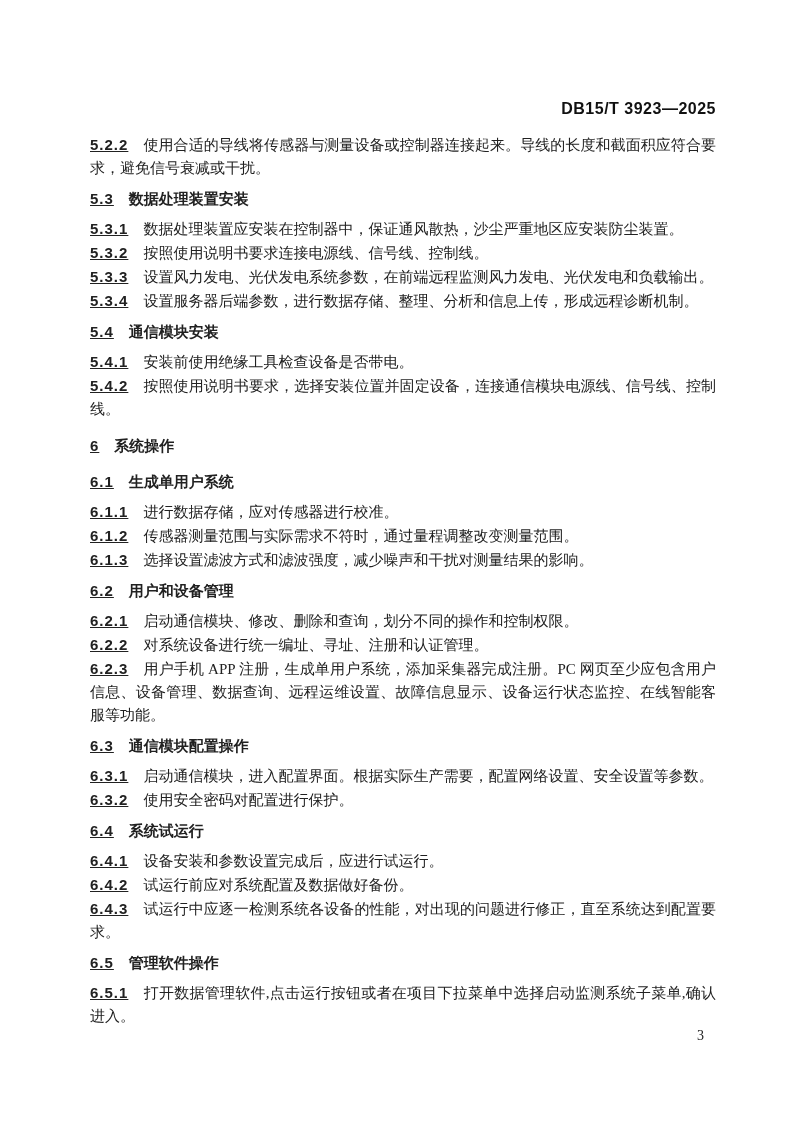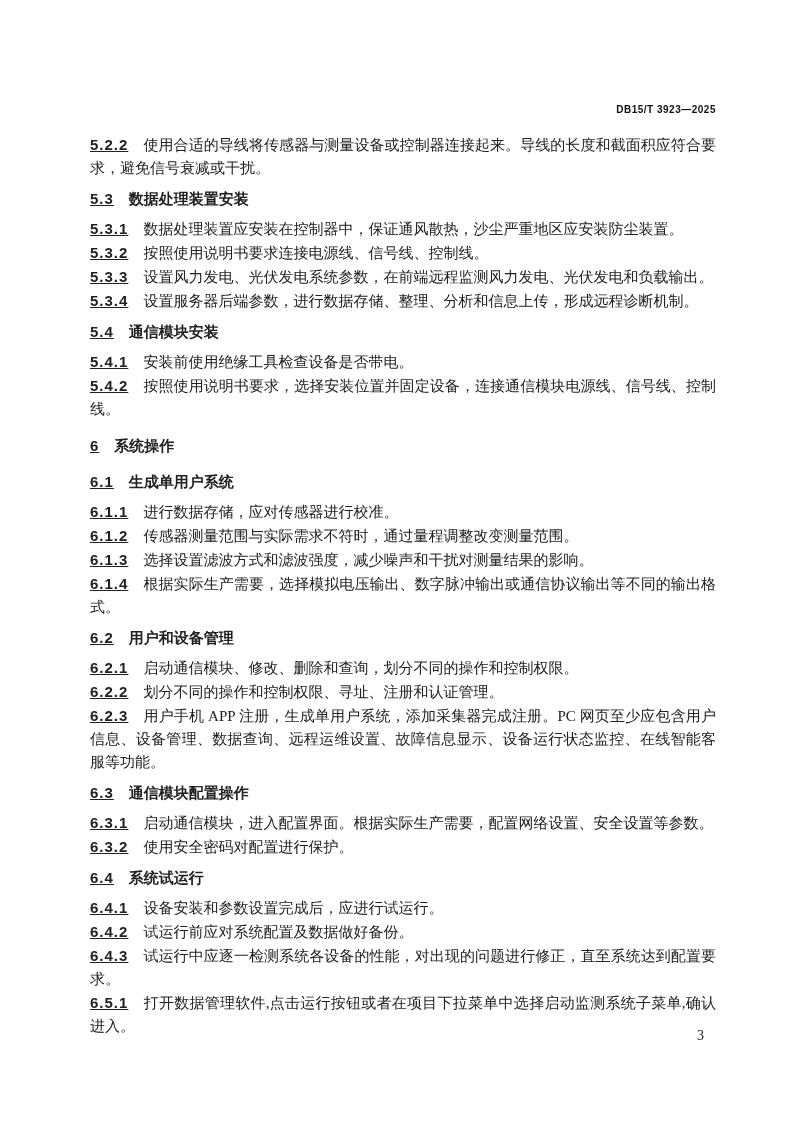--- a/index.html
+++ b/index.html
@@ -13,21 +13,21 @@
     color: #212121;
     font-size: 15px;
     padding: 100px 78px 0 90px;
     position: relative;
     overflow: hidden;
   }
   .header { text-align: right; height: 18px; }
   .doc-code {
     font-family: "Liberation Sans", "DejaVu Sans", sans-serif;
     font-weight: bold;
-    font-size: 10px;
+    font-size: 16px;
     color: #111111;
     letter-spacing: 0.5px;
     text-align: center;
   }
   .content { margin-top: 15px; }
   .content p {
     line-height: 23px;
     text-align: justify;
   }
   .content p.clause { margin: 0; }
@@ -74,30 +74,30 @@
       <p class="clause"><span class="num">5.3.3</span><span class="txt">设置风力发电、光伏发电系统参数，在前端远程监测风力发电、光伏发电和负载输出。</span></p>
       <p class="clause"><span class="num">5.3.4</span><span class="txt">设置服务器后端参数，进行数据存储、整理、分析和信息上传，形成远程诊断机制。</span></p>
       <p class="heading"><span class="num">5.4</span><span class="txt">通信模块安装</span></p>
       <p class="clause"><span class="num">5.4.1</span><span class="txt">安装前使用绝缘工具检查设备是否带电。</span></p>
       <p class="clause"><span class="num">5.4.2</span><span class="txt">按照使用说明书要求，选择安装位置并固定设备，连接通信模块电源线、信号线、控制线。</span></p>
       <p class="chapter"><span class="num">6</span><span class="txt">系统操作</span></p>
       <p class="heading"><span class="num">6.1</span><span class="txt">生成单用户系统</span></p>
       <p class="clause"><span class="num">6.1.1</span><span class="txt">进行数据存储，应对传感器进行校准。</span></p>
       <p class="clause"><span class="num">6.1.2</span><span class="txt">传感器测量范围与实际需求不符时，通过量程调整改变测量范围。</span></p>
       <p class="clause"><span class="num">6.1.3</span><span class="txt">选择设置滤波方式和滤波强度，减少噪声和干扰对测量结果的影响。</span></p>
-      <p class="clause"><span class="num">6.1.4</span><span class="txt">根据实际生产需要，选择模拟电压输出、数字脉冲输出或通信协议输出等不同的输出格式。</span></p>
       <p class="heading"><span class="num">6.2</span><span class="txt">用户和设备管理</span></p>
       <p class="clause"><span class="num">6.2.1</span><span class="txt">启动通信模块、修改、删除和查询，划分不同的操作和控制权限。</span></p>
-      <p class="clause"><span class="num">6.2.2</span><span class="txt">划分不同的操作和控制权限、寻址、注册和认证管理。</span></p>
+      <p class="clause"><span class="num">6.2.2</span><span class="txt">对系统设备进行统一编址、寻址、注册和认证管理。</span></p>
       <p class="clause"><span class="num">6.2.3</span><span class="txt">用户手机 APP 注册，生成单用户系统，添加采集器完成注册。PC 网页至少应包含用户信息、设备管理、数据查询、远程运维设置、故障信息显示、设备运行状态监控、在线智能客服等功能。</span></p>
       <p class="heading"><span class="num">6.3</span><span class="txt">通信模块配置操作</span></p>
       <p class="clause"><span class="num">6.3.1</span><span class="txt">启动通信模块，进入配置界面。根据实际生产需要，配置网络设置、安全设置等参数。</span></p>
       <p class="clause"><span class="num">6.3.2</span><span class="txt">使用安全密码对配置进行保护。</span></p>
       <p class="heading"><span class="num">6.4</span><span class="txt">系统试运行</span></p>
       <p class="clause"><span class="num">6.4.1</span><span class="txt">设备安装和参数设置完成后，应进行试运行。</span></p>
       <p class="clause"><span class="num">6.4.2</span><span class="txt">试运行前应对系统配置及数据做好备份。</span></p>
       <p class="clause"><span class="num">6.4.3</span><span class="txt">试运行中应逐一检测系统各设备的性能，对出现的问题进行修正，直至系统达到配置要求。</span></p>
+      <p class="heading"><span class="num">6.5</span><span class="txt">管理软件操作</span></p>
       <p class="clause"><span class="num">6.5.1</span><span class="txt">打开数据管理软件,点击运行按钮或者在项目下拉菜单中选择启动监测系统子菜单,确认进入。</span></p>
     </div>
   <div class="footer">
     <span>3</span>
   </div>
 </div>
 
 </body></html>

